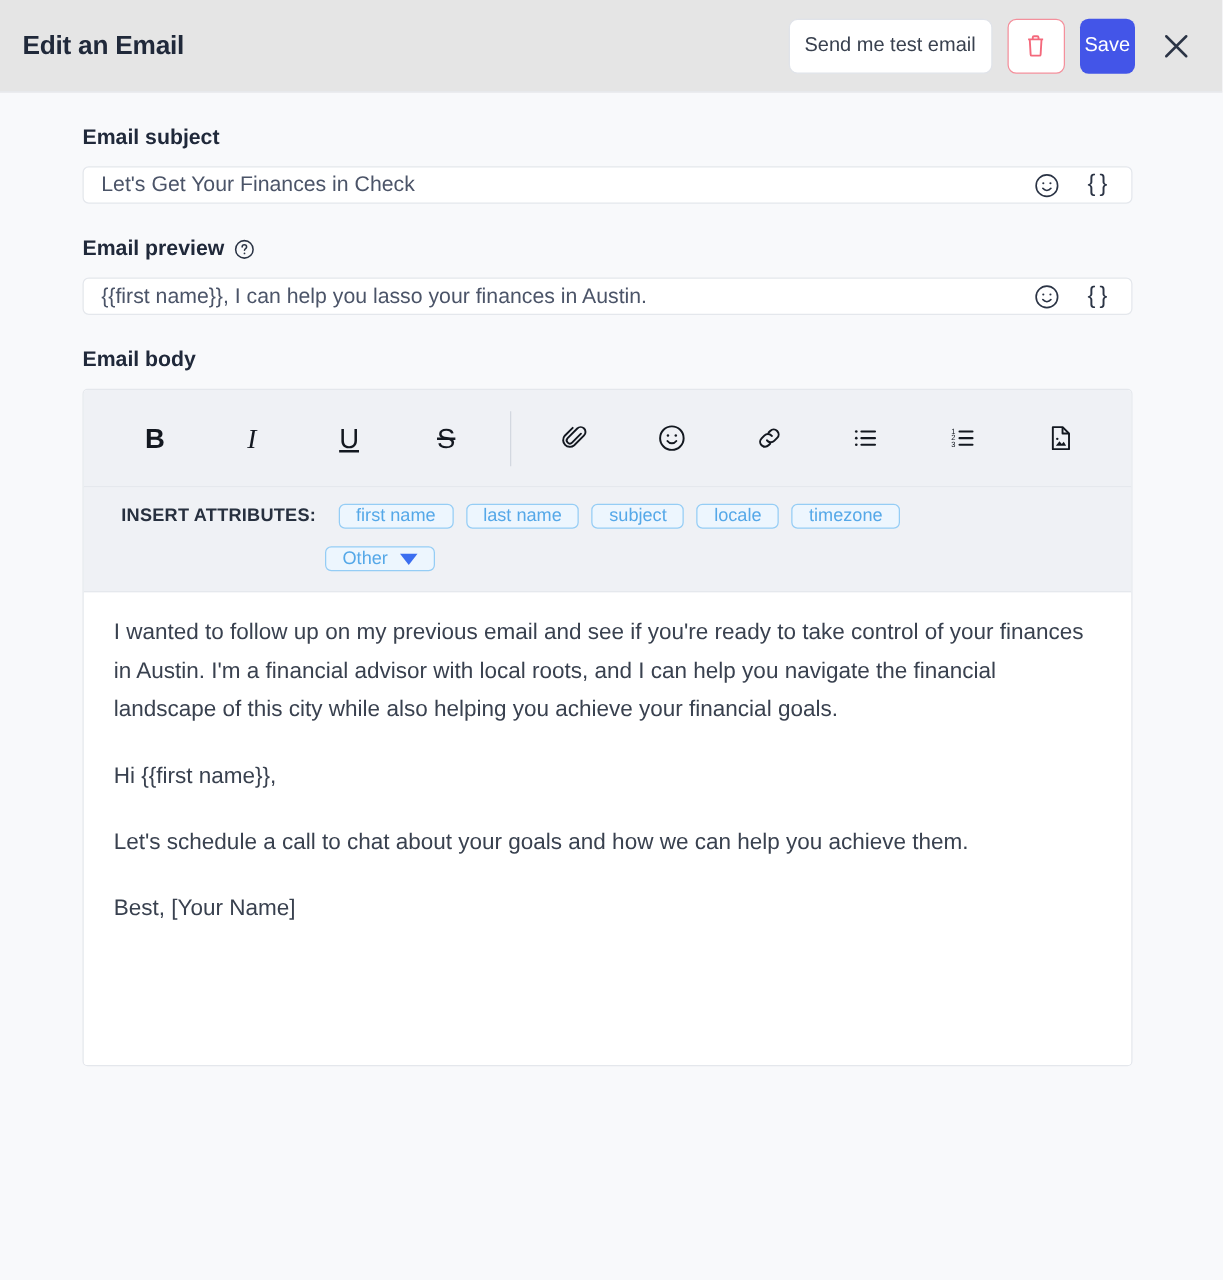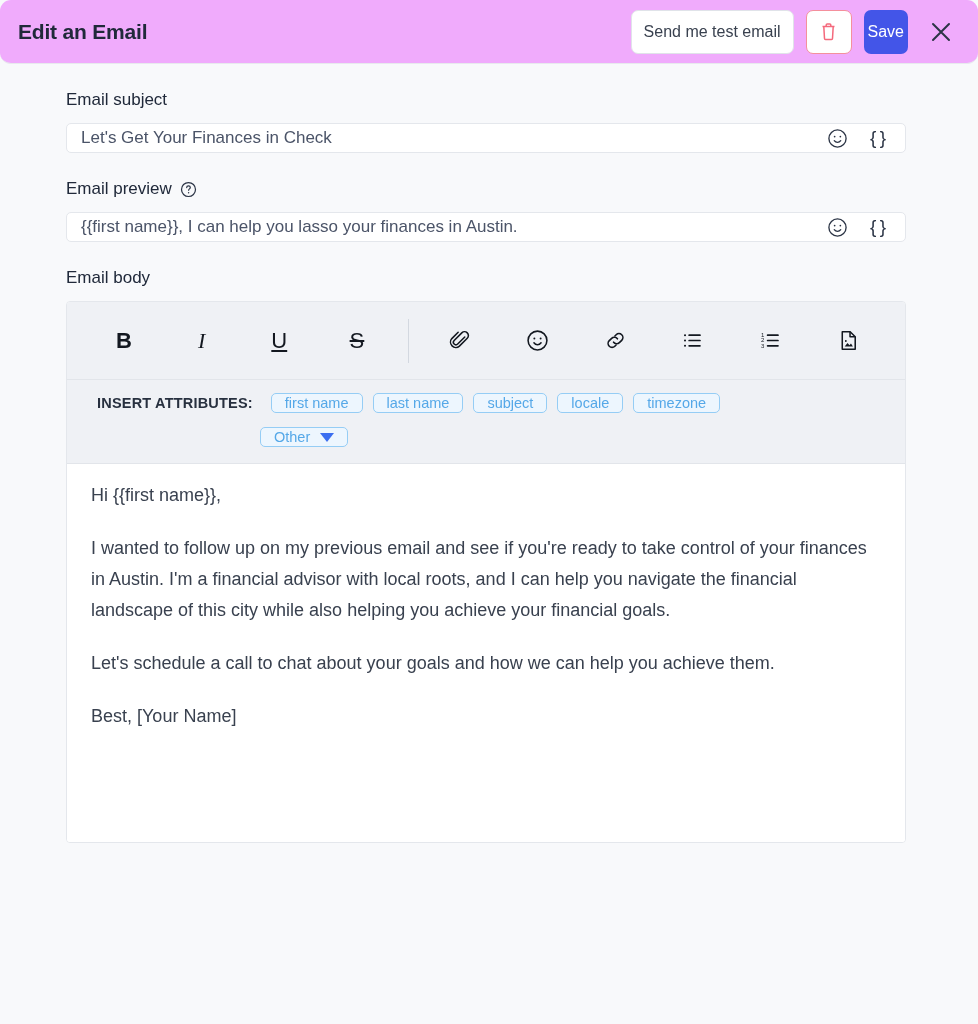--- a/index.html
+++ b/index.html
@@ -11,27 +11,26 @@
     width: 978px;
     height: 1024px;
     background: #f8f9fb;
     font-family: "Liberation Sans", sans-serif;
     color: #2b3445;
     overflow: hidden;
   }
 
   
   .topbar {
-    height: 64px;
-    background: #f0abfc;
+    height: 74px;
+    background: #e5e5e5;
     border-bottom: 1px solid #e8eaee;
     display: flex;
     align-items: center;
     padding: 0 18px 0 18px;
-    border-radius: 11px;
   }
   .topbar-title {
     font-size: 21px;
     font-weight: bold;
     letter-spacing: -0.2px;
     color: #20293a;
   }
   .topbar-actions {
     margin-left: auto;
     display: flex;
@@ -85,21 +84,21 @@
     padding: 0;
     margin-left: 2px;
   }
 
   
   .content {
     padding: 26px 72px 0 66px;
   }
   .field-label {
     font-size: 17px;
-    font-weight: normal;
+    font-weight: bold;
     color: #20293a;
     margin: 0 0 13px 0;
     display: flex;
     align-items: center;
     gap: 8px;
   }
   .field-block { margin-bottom: 26px; }
 
   .text-field {
     position: relative;
@@ -388,22 +387,22 @@
           <div class="chip-other-wrap">
             <button class="chip">
               <span>Other</span>
               <span class="caret"></span>
             </button>
           </div>
         </div>
       </div>
 
       <div class="editor-body">
+        <p>I wanted to follow up on my previous email and see if you're ready to take control of your finances in Austin. I'm a financial advisor with local roots, and I can help you navigate the financial landscape of this city while also helping you achieve your financial goals.</p>
         <p>Hi {{first name}},</p>
-        <p>I wanted to follow up on my previous email and see if you're ready to take control of your finances in Austin. I'm a financial advisor with local roots, and I can help you navigate the financial landscape of this city while also helping you achieve your financial goals.</p>
         <p>Let's schedule a call to chat about your goals and how we can help you achieve them.</p>
         <p>Best, [Your Name]</p>
       </div>
 
     </div>
   </div>
 
 </div>
 
 </body></html>

